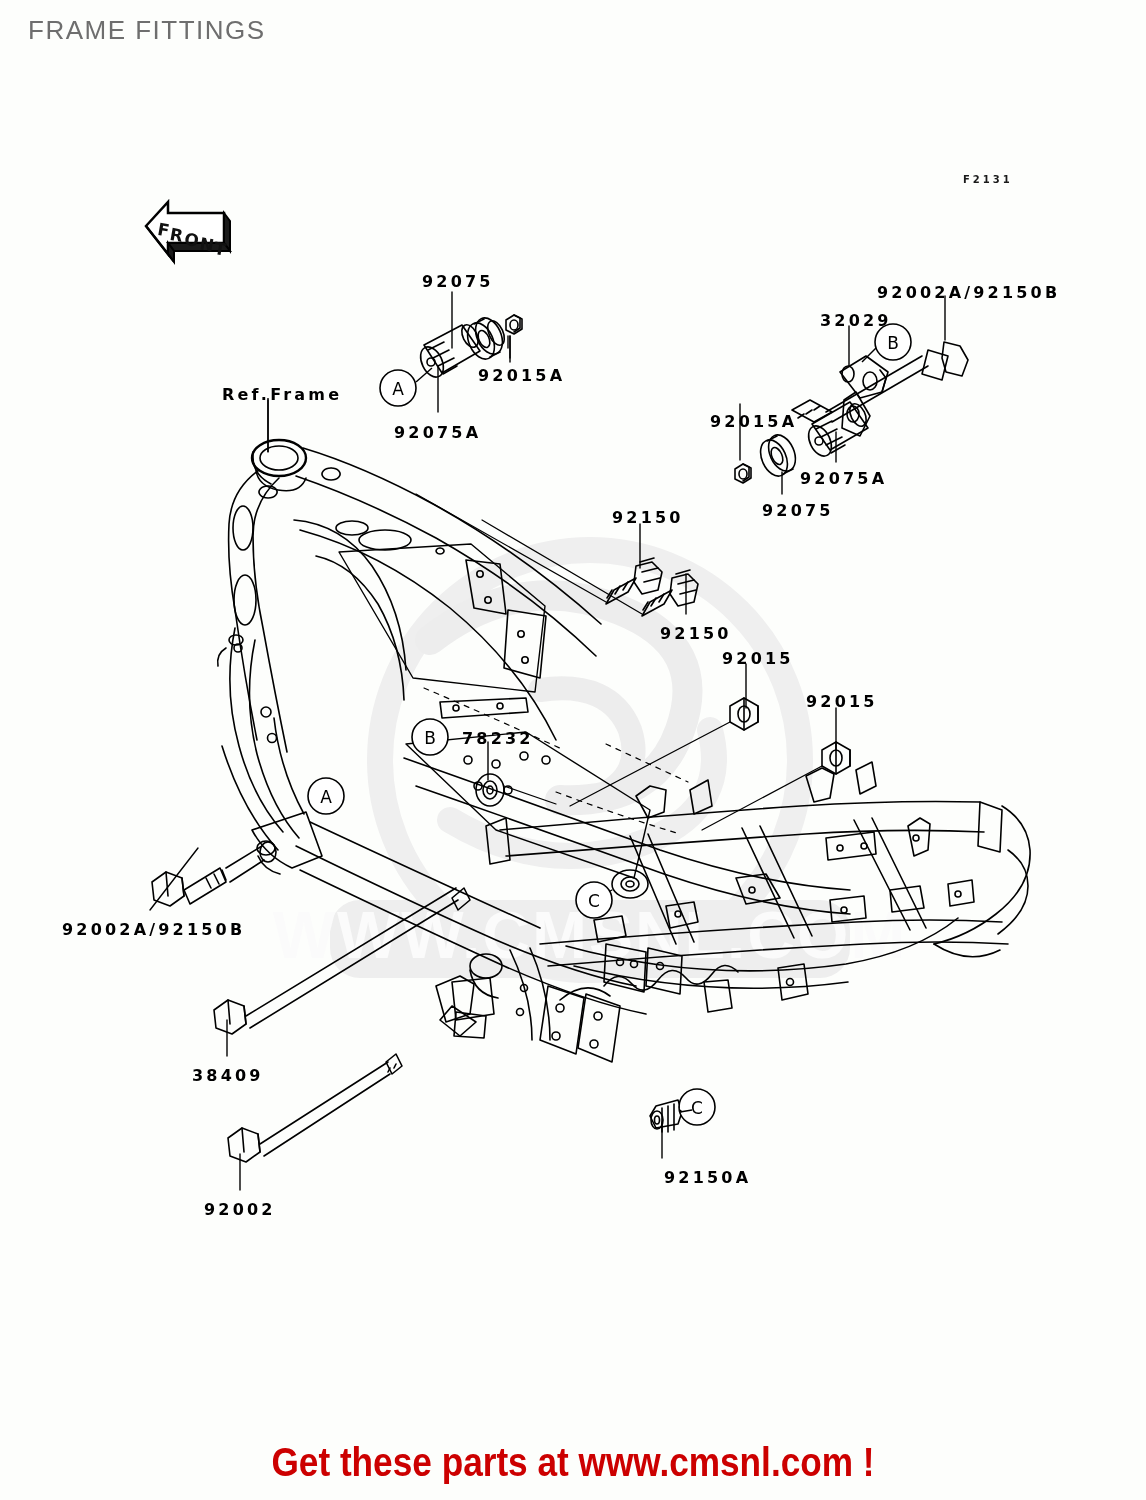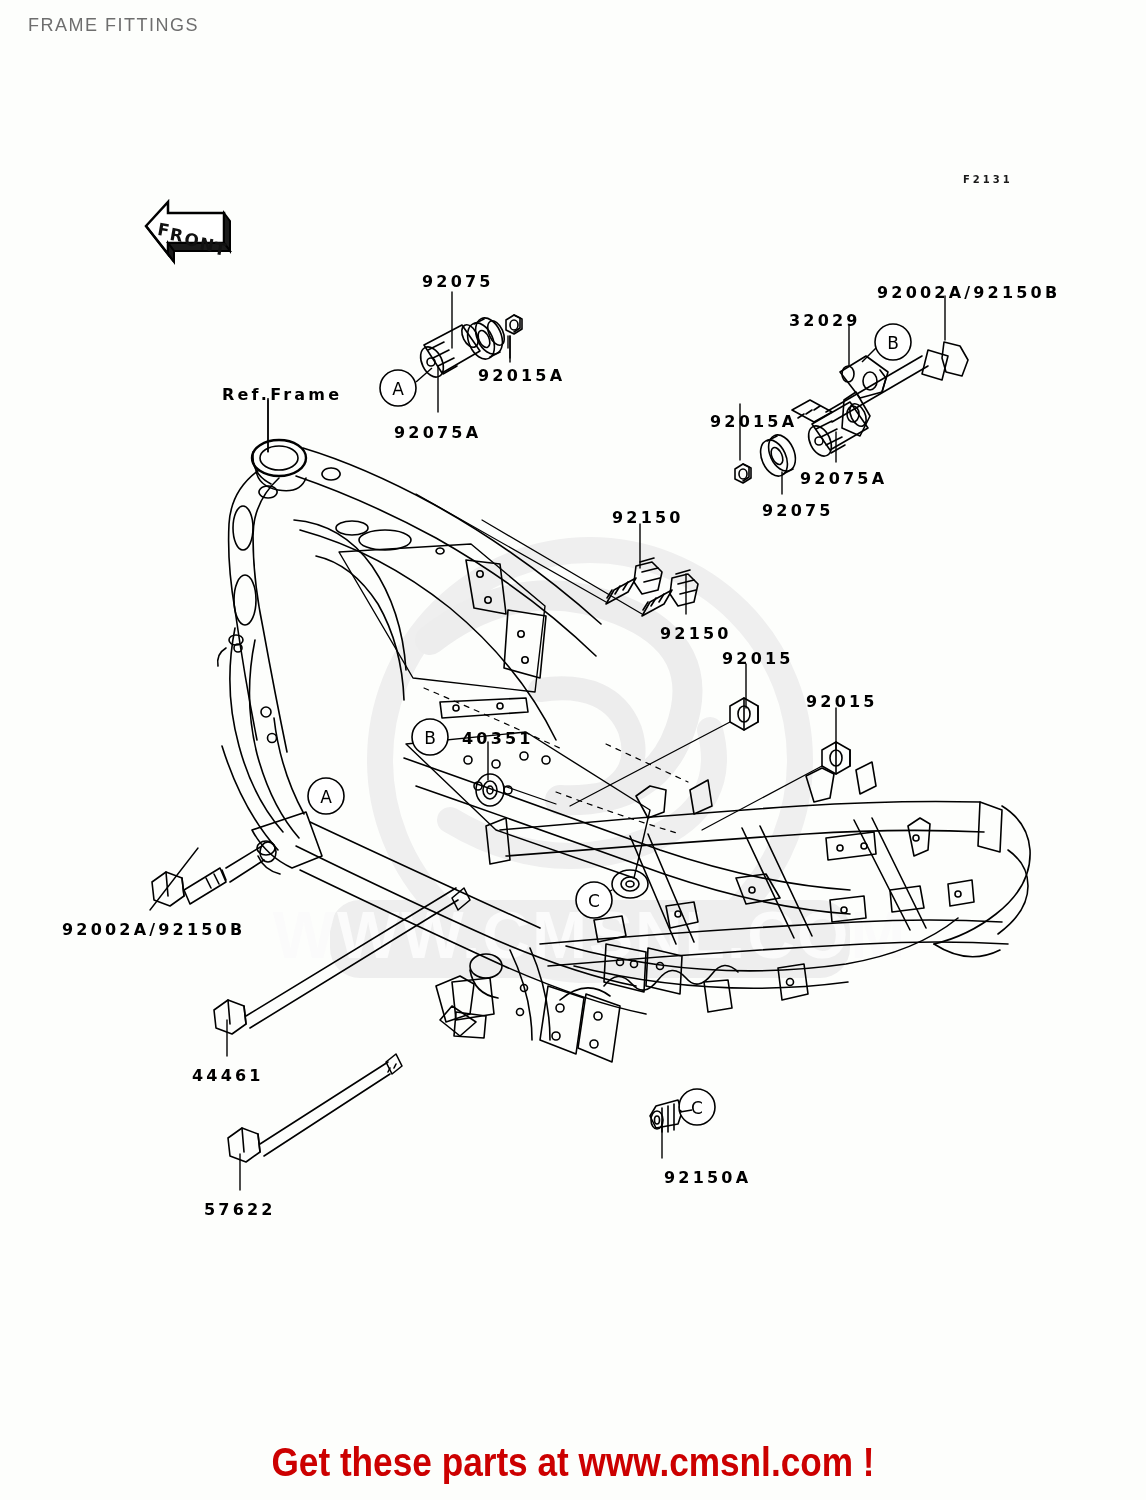--- a/index.html
+++ b/index.html
@@ -3,21 +3,21 @@
 <meta charset="utf-8">
 <style>
   html,body{margin:0;padding:0;background:#fdfefc;}
   body{
     width:1146px;height:1500px;position:relative;overflow:hidden;
     font-family:"DejaVu Sans","Liberation Sans",sans-serif;
     background:#fdfefc;
   }
   #page-title{
     position:absolute;left:28px;top:15px;
-    font-size:18px;letter-spacing:1.5px;color:#6e6e6e;
+    font-size:26px;letter-spacing:1.5px;color:#6e6e6e;
     font-family:"Liberation Sans",sans-serif;font-weight:400;
     white-space:nowrap;
   }
   #sheet-code{
     position:absolute;left:963px;top:174px;
     font-size:10px;letter-spacing:3px;color:#1a1a1a;
     font-family:"DejaVu Sans",sans-serif;font-weight:700;
     white-space:nowrap;
   }
   .plabel{
@@ -412,30 +412,30 @@
   <g fill="none" stroke="#000" stroke-width="1.4">
     <path d="M268 398 v54"></path>
   </g>
 </svg>
 
 <div id="labels-layer">
     <div class="plabel" style="left: 422px; top: 272px;">92075</div>
     <div class="plabel" style="left: 478px; top: 366px;">92015A</div>
     <div class="plabel" style="left: 394px; top: 423px;">92075A</div>
     <div class="plabel" style="left: 877px; top: 283px;">92002A/92150B</div>
-    <div class="plabel" style="left: 789px; top: 311px;">32029</div>
+    <div class="plabel" style="left: 820px; top: 311px;">32029</div>
     <div class="plabel" style="left: 710px; top: 412px;">92015A</div>
     <div class="plabel" style="left: 800px; top: 469px;">92075A</div>
     <div class="plabel" style="left: 762px; top: 501px;">92075</div>
     <div class="plabel" style="left: 612px; top: 508px;">92150</div>
     <div class="plabel" style="left: 660px; top: 624px;">92150</div>
     <div class="plabel" style="left: 722px; top: 649px;">92015</div>
     <div class="plabel" style="left: 806px; top: 692px;">92015</div>
-    <div class="plabel" style="left: 462px; top: 729px;">40351</div>
+    <div class="plabel" style="left: 462px; top: 729px;">78232</div>
     <div class="plabel" style="left: 62px; top: 920px;">92002A/92150B</div>
-    <div class="plabel" style="left: 192px; top: 1066px;">44461</div>
-    <div class="plabel" style="left: 204px; top: 1200px;">57622</div>
+    <div class="plabel" style="left: 192px; top: 1066px;">38409</div>
+    <div class="plabel" style="left: 204px; top: 1200px;">92002</div>
     <div class="plabel" style="left: 664px; top: 1168px;">92150A</div>
   </div>
 
 <div class="plabel" id="ref-frame-label" style="left:222px;top:385px;">Ref.Frame</div>
 
 <div id="footer-banner">Get these parts at www.cmsnl.com !</div>
 
 </body></html>

